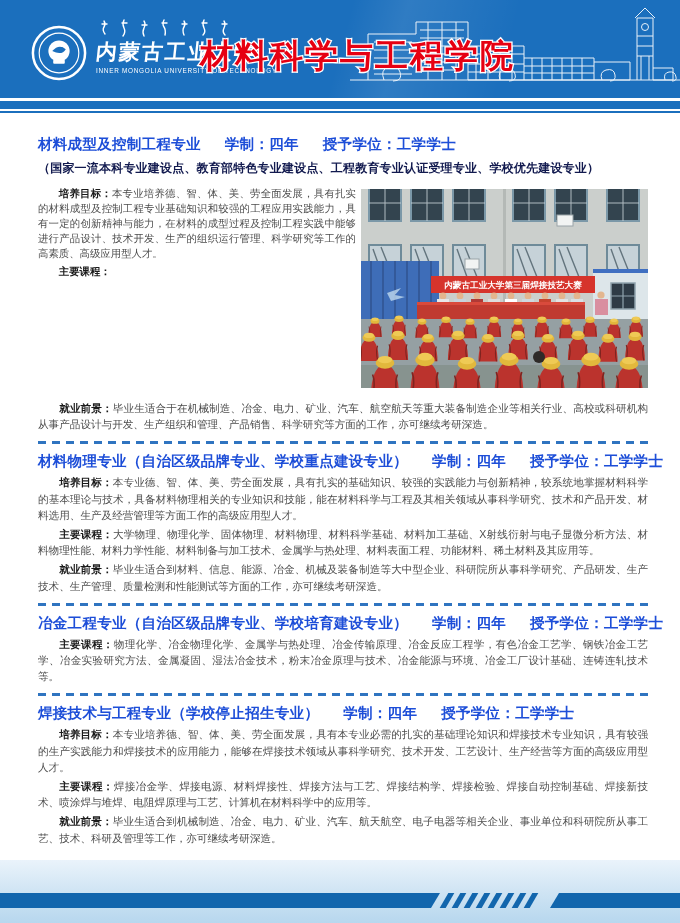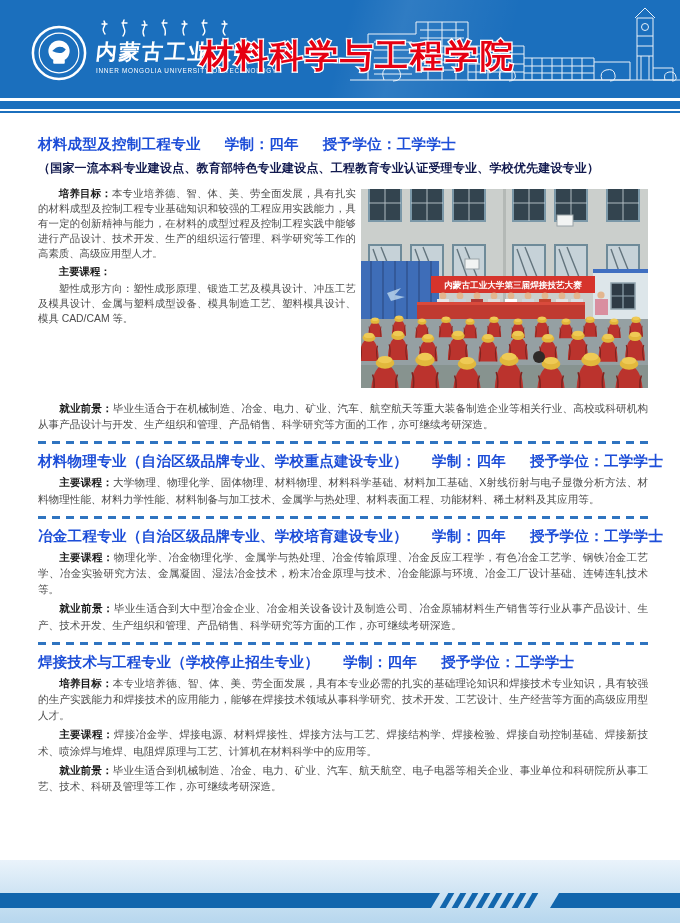--- a/index.html
+++ b/index.html
@@ -297,43 +297,43 @@
             <g transform="translate(268,171) scale(1.55)">
                 <use href="#fig"></use>
               </g>
             <circle cx="178" cy="168" r="6" fill="#2e2a28"></circle>
           </g>
         </svg>
 
         <div class="sec1-left">
           <p class="para"><b>培养目标：</b><span>本专业培养德、智、体、美、劳全面发展，具有扎实的材料成型及控制工程专业基础知识和较强的工程应用实践能力，具有一定的创新精神与能力，在材料的成型过程及控制工程实践中能够进行产品设计、技术开发、生产的组织运行管理、科学研究等工作的高素质、高级应用型人才。</span></p>
           <p class="para"><b>主要课程：</b></p>
-          <p class="para"><span>塑性成形方向：</span><span>塑性成形原理、锻造工艺及模具设计、冲压工艺及模具设计、金属与塑料成型设备、模具制造工艺、塑料模具设计、模具 CAD/CAM 等。</span></p>
         </div>
       </div>
       <p class="para"><b>就业前景：</b><span>毕业生适合于在机械制造、冶金、电力、矿业、汽车、航空航天等重大装备制造企业等相关行业、高校或科研机构从事产品设计与开发、生产组织和管理、产品销售、科学研究等方面的工作，亦可继续考研深造。</span></p>
     </div>
 
     <div class="sep"></div>
 
     <div class="section">
       <div class="sec-title">
         <span>材料物理专业（自治区级品牌专业、学校重点建设专业）</span><span class="gap">学制：四年</span><span class="gap">授予学位：工学学士</span>
       </div>
+      <p class="para"><b>培养目标：</b><span>本专业德、智、体、美、劳全面发展，具有扎实的基础知识、较强的实践能力与创新精神，较系统地掌握材料科学的基本理论与技术，具备材料物理相关的专业知识和技能，能在材料科学与工程及其相关领域从事科学研究、技术和产品开发、材料选用、生产及经营管理等方面工作的高级应用型人才。</span></p>
       <p class="para"><b>主要课程：</b><span>大学物理、物理化学、固体物理、材料物理、材料科学基础、材料加工基础、X射线衍射与电子显微分析方法、材料物理性能、材料力学性能、材料制备与加工技术、金属学与热处理、材料表面工程、功能材料、稀土材料及其应用等。</span></p>
+      <p class="para"><b>就业前景：</b><span>毕业生适合到材料、信息、能源、冶金、机械及装备制造等大中型企业、科研院所从事科学研究、产品研发、生产技术、生产管理、质量检测和性能测试等方面的工作，亦可继续考研深造。</span></p>
     </div>
 
     <div class="sep"></div>
 
     <div class="section">
       <div class="sec-title">
         <span>冶金工程专业（自治区级品牌专业、学校培育建设专业）</span><span class="gap">学制：四年</span><span class="gap">授予学位：工学学士</span>
       </div>
       <p class="para"><b>主要课程：</b><span>物理化学、冶金物理化学、金属学与热处理、冶金传输原理、冶金反应工程学，有色冶金工艺学、钢铁冶金工艺学、冶金实验研究方法、金属凝固、湿法冶金技术，粉末冶金原理与技术、冶金能源与环境、冶金工厂设计基础、连铸连轧技术等。</span></p>
-      <p class="para"><b>就业前景：</b><span>毕业生适合到大中型冶金企业、冶金相关设备设计及制造公司、冶金原辅材料生产销售等行业从事产品设计、生产、技术开发、生产组织和管理、产品销售、科学研究等方面的工作，亦可继续考研深造。</span></p>
     </div>
 
     <div class="sep"></div>
 
     <div class="section">
       <div class="sec-title">
         <span>焊接技术与工程专业（学校停止招生专业）</span><span class="gap">学制：四年</span><span class="gap">授予学位：工学学士</span>
       </div>
       <p class="para"><b>培养目标：</b><span>本专业培养德、智、体、美、劳全面发展，具有本专业必需的扎实的基础理论知识和焊接技术专业知识，具有较强的生产实践能力和焊接技术的应用能力，能够在焊接技术领域从事科学研究、技术开发、工艺设计、生产经营等方面的高级应用型人才。</span></p>
       <p class="para"><b>主要课程：</b><span>焊接冶金学、焊接电源、材料焊接性、焊接方法与工艺、焊接结构学、焊接检验、焊接自动控制基础、焊接新技术、喷涂焊与堆焊、电阻焊原理与工艺、计算机在材料科学中的应用等。</span></p>

